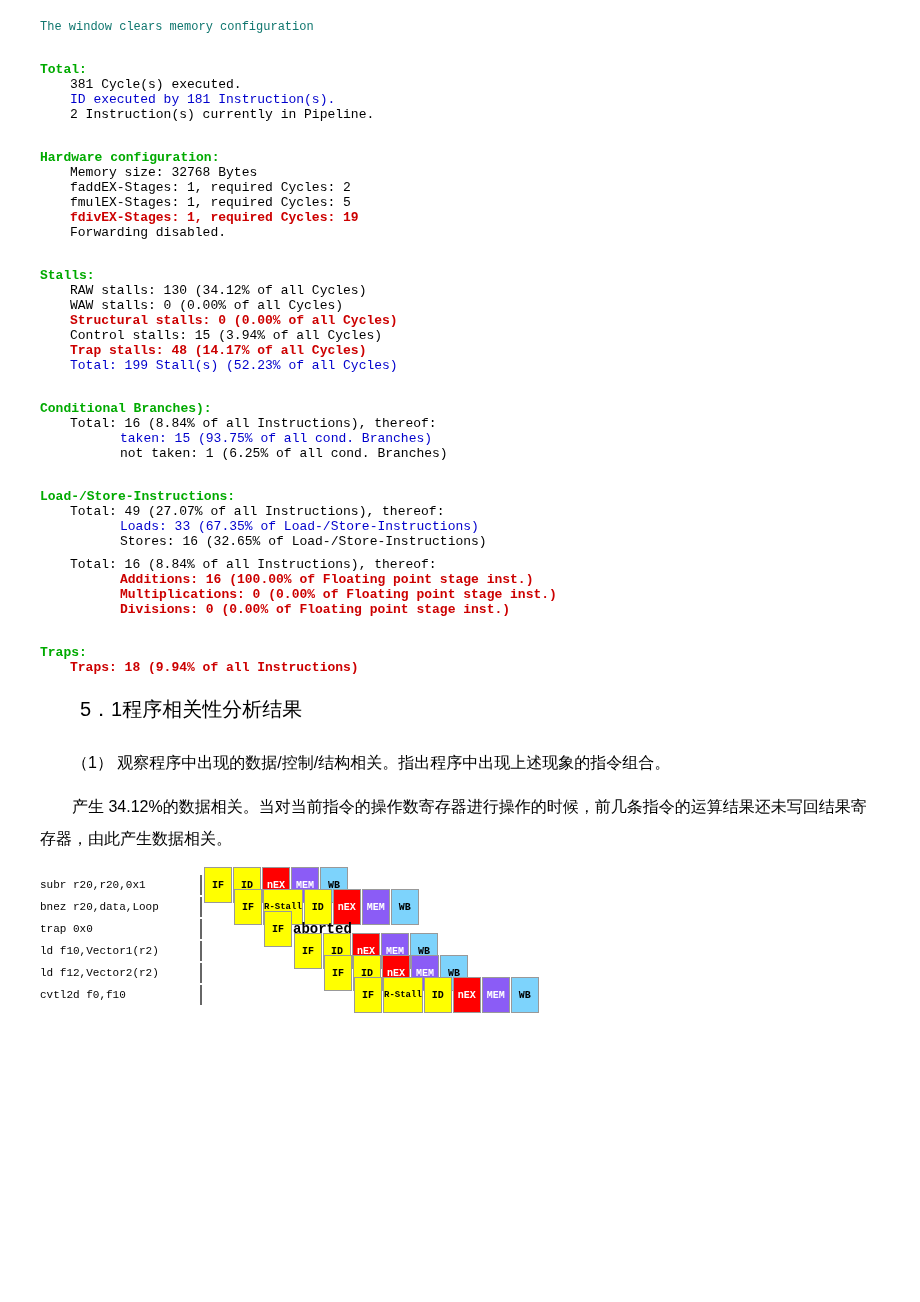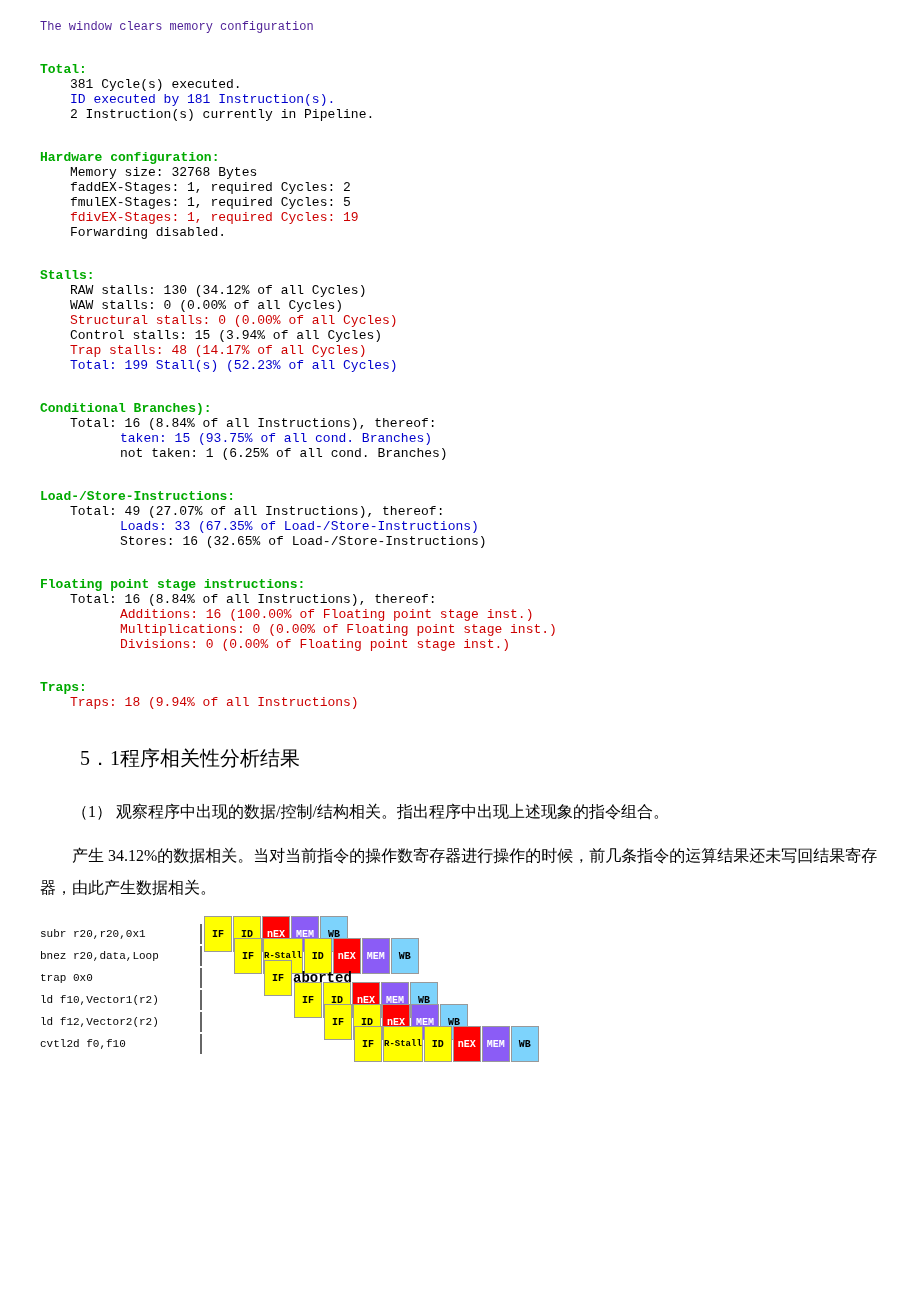--- a/index.html
+++ b/index.html
@@ -11,27 +11,27 @@
       width: 920px;
       min-height: 1302px;
       padding: 20px 40px;
     }
     .section { margin-bottom: 8px; }
     .section-header { color: #00aa00; font-weight: bold; margin-top: 28px; }
     .indent1 { margin-left: 30px; }
     .indent2 { margin-left: 80px; }
     .black { color: #000; }
     .blue { color: #0000cc; }
-    .red { color: #cc0000; }
+    .red { color: #cc0000; font-weight: bold; }
 
     
     .chinese-section {
-      font-family: Liberation Serif, serif;
+      font-family: Liberation Sans, sans-serif;
       font-size: 16px;
-      margin-top: 30px;
+      margin-top: 16px;
       line-height: 1.8;
     }
     .chapter-title {
       font-size: 20px;
       font-weight: normal;
       margin-bottom: 20px;
       margin-left: 40px;
     }
     .chinese-para {
       text-indent: 2em;
@@ -82,21 +82,21 @@
     }
     .stage-if { background: #ffff00; }
     .stage-id { background: #ffff00; }
     .stage-iex { background: #ff0000; color: #fff; text-align: center; }
     .stage-mem { background: #8b5cf6; color: #fff; }
     .stage-wb { background: #7dd3fc; }
     .stage-rstall { background: #ffff00; font-size: 9px; }
     .stage-aborted { background: transparent; color: #000; font-size: 14px; border: none; }
     .stage-space { width: 29px; height: 18px; margin-right: 1px; }
     .top-faded {
-      color: #4c1d95;
+      color: #0f766e;
       font-size: 12px;
       margin-bottom: 18px;
     }
   </style>
 </head>
 <body>
 
 <div class="top-faded">The window clears memory configuration</div>
 
 <div class="section">
@@ -173,21 +173,20 @@
   </div>
   <div class="indent2">
     <span class="blue">Loads: 33 (67.35% of Load-/Store-Instructions)</span>
   </div>
   <div class="indent2">
     <span class="black">Stores: 16 (32.65% of Load-/Store-Instructions)</span>
   </div>
 </div>
 
 <div class="section">
-  <div class="section-header">Floating point stage instructions:</div>
   <div class="indent1">
     <span class="black">Total: 16 (8.84% of all Instructions), thereof:</span>
   </div>
   <div class="indent2">
     <span class="red">Additions: 16 (100.00% of Floating point stage inst.)</span>
   </div>
   <div class="indent2">
     <span class="red">Multiplications: 0 (0.00% of Floating point stage inst.)</span>
   </div>
   <div class="indent2">

